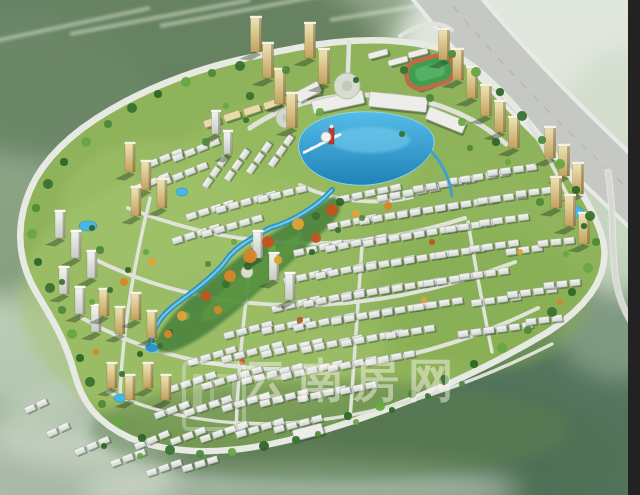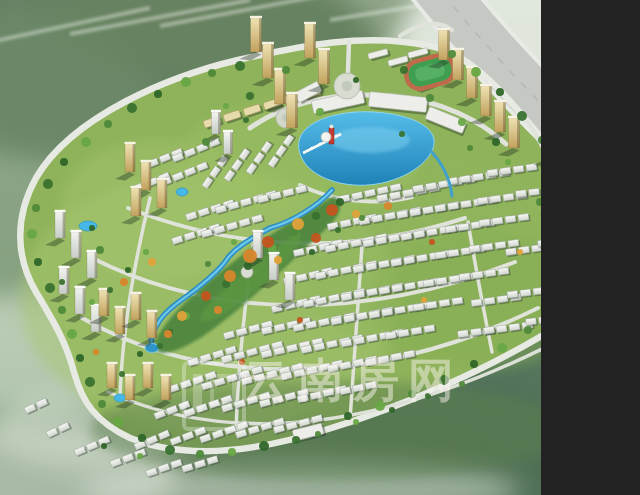--- a/index.html
+++ b/index.html
@@ -1,16 +1,16 @@
 <!DOCTYPE html>
 <html><head>
 <meta charset="utf-8">
 <style>
   html,body{margin:0;padding:0;background:#222;}
-  #shot{position:relative;width:541px;height:495px;overflow:hidden;background:#b91c1c;
+  #shot{position:relative;width:628px;height:495px;overflow:hidden;background:#b91c1c;
         font-family:"DejaVu Sans","Liberation Sans",sans-serif;text-align:center;}
   #scene{position:absolute;left:0;top:0;width:640px;height:495px;display:block;}
   .wm{position:absolute;pointer-events:none;}
   #wm-logo{left:182px;top:361px;width:56px;height:62px;border:4px solid rgba(255,255,255,.30);
            border-radius:6px;}
   #wm-logo .bar1{position:absolute;left:7px;top:9px;width:9px;height:38px;background:rgba(255,255,255,.26);}
   #wm-logo .bar2{position:absolute;left:24px;top:9px;width:18px;height:24px;border:4px solid rgba(255,255,255,.24);}
   #wm-title{left:243px;top:350px;font-size:46px;font-weight:700;letter-spacing:9px;
             color:rgba(253,246,243,.48);white-space:nowrap;}
   #wm-url{left:276px;top:394px;font-size:17px;font-weight:600;letter-spacing:3.4px;

